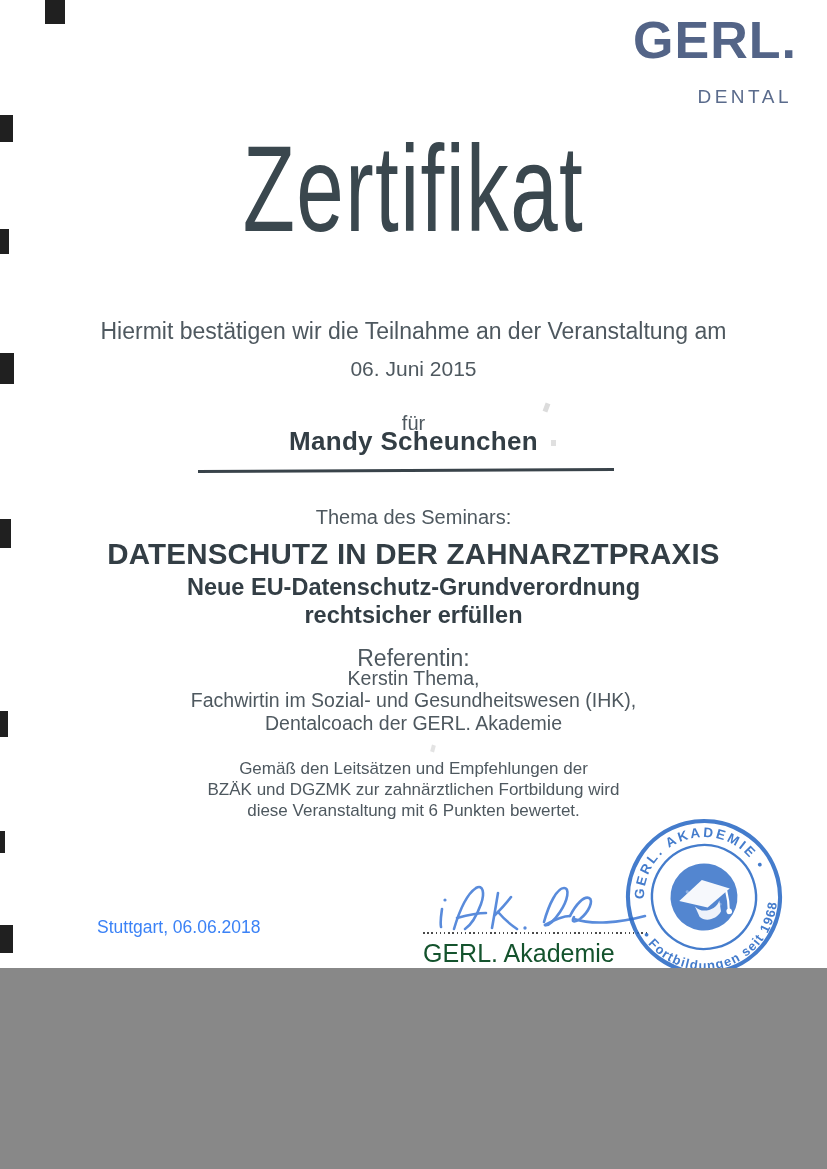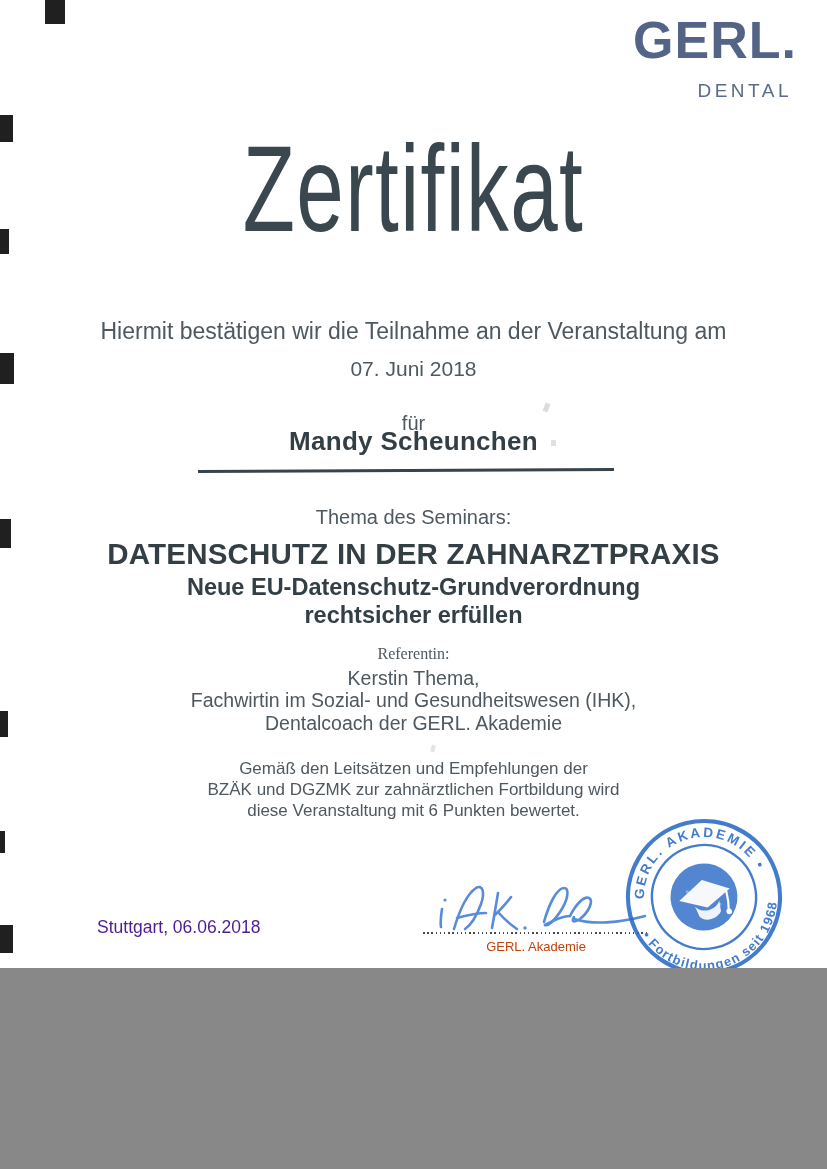--- a/index.html
+++ b/index.html
@@ -12,21 +12,21 @@
   .body-text{color:#4e585f;}
   .dark{color:#333e45;}
   .bold{font-weight:700;}
   .title{
     position:absolute;top:128px;left:0;width:100%;text-align:center;
     font-size:122px;font-weight:300;line-height:1;color:#3a474e;
     letter-spacing:2px;transform:scaleX(.70);transform-origin:50% 50%;
   }
   .logo{position:absolute;top:14px;right:30px;text-align:right;}
   .logo-brand{font-size:52px;font-weight:800;line-height:1;color:#536487;letter-spacing:1px;}
-  .logo-sub{font-size:19px;letter-spacing:3.5px;color:#5a6b8c;margin-top:14px;margin-right:5px;}
+  .logo-sub{font-size:19px;letter-spacing:3.5px;color:#5a6b8c;margin-top:20px;margin-right:5px;}
   .rule{position:absolute;background:#39434a;}
   .dotline{
     position:absolute;height:2px;
     background:repeating-linear-gradient(90deg,#4a4a4a 0 1.5px,transparent 1.5px 4.2px);
   }
   .scan-mark{position:absolute;background:#202020;}
   .speck{position:absolute;}
   svg text{font-family:"Liberation Sans",sans-serif;}
 </style>
 </head>
@@ -48,60 +48,60 @@
   <div class="speck" style="left:431px;top:745px;width:4px;height:7px;background:#e3e3e3;transform:rotate(15deg);"></div>
 
   <div class="logo">
     <div class="logo-brand">GERL.</div>
     <div class="logo-sub">DENTAL</div>
   </div>
 
   <div class="title">Zertifikat</div>
 
   <div class="abs body-text" style="top:318px;font-size:23px;">Hiermit bestätigen wir die Teilnahme an der Veranstaltung am</div>
-  <div class="abs body-text" style="top:357px;font-size:21px;">07. Juni 2018</div>
+  <div class="abs body-text" style="top:357px;font-size:21px;">06. Juni 2015</div>
   <div class="abs body-text" style="top:412px;font-size:20px;">für</div>
   <div class="abs dark bold" style="top:427px;font-size:26px;letter-spacing:.3px;text-align:center;">Mandy Scheunchen</div>
   <div class="rule" style="top:469px;left:198px;width:416px;height:2.5px;transform:rotate(-.3deg);"></div>
 
   <div class="abs body-text" style="top:506px;font-size:20px;">Thema des Seminars:</div>
   <div class="abs dark bold" style="top:537px;font-size:29.5px;letter-spacing:.2px;">DATENSCHUTZ IN DER ZAHNARZTPRAXIS</div>
   <div class="abs dark bold" style="top:574px;font-size:23.5px;">Neue EU-Datenschutz-Grundverordnung</div>
   <div class="abs dark bold" style="top:602px;font-size:23.5px;">rechtsicher erfüllen</div>
 
-  <div class="abs body-text" style="top:645px;font-size:16px;font-family:Liberation Serif, serif;">Referentin:</div>
+  <div class="abs body-text" style="top:645px;font-size:23px;">Referentin:</div>
   <div class="abs body-text" style="top:667px;font-size:19.5px;">Kerstin Thema,</div>
   <div class="abs body-text" style="top:689px;font-size:19.5px;">Fachwirtin im Sozial- und Gesundheitswesen (IHK),</div>
   <div class="abs body-text" style="top:712px;font-size:19.5px;">Dentalcoach der GERL. Akademie</div>
 
   <div class="abs body-text" style="top:759px;font-size:17px;">Gemäß den Leitsätzen und Empfehlungen der</div>
   <div class="abs body-text" style="top:780px;font-size:17px;">BZÄK und DGZMK zur zahnärztlichen Fortbildung wird</div>
   <div class="abs body-text" style="top:801px;font-size:17px;">diese Veranstaltung mit 6 Punkten bewertet.</div>
 
-  <div style="position:absolute;left:97px;top:917px;font-size:17.5px;color:#4c1d95;">Stuttgart, 06.06.2018</div>
+  <div style="position:absolute;left:97px;top:917px;font-size:17.5px;color:#3b82f6;">Stuttgart, 06.06.2018</div>
 
   <svg style="position:absolute;left:424px;top:876px;" width="228" height="64" viewBox="0 0 228 64">
     <g fill="none" stroke="#4b82d9" stroke-width="2.6" stroke-linecap="round" stroke-linejoin="round" opacity=".92">
       <path d="M 18,33 C 17,40 16,46 17,51"></path>
       <circle cx="21" cy="24" r="1.6" fill="#4b82d9" stroke="none"></circle>
       <path d="M 30,53 C 35,36 43,18 52,12 C 59,8 61,17 57,28 C 53,39 47,49 41,53"></path>
       <path d="M 33,42 C 44,39 54,37 62,37"></path>
       <path d="M 74,17 C 72,29 70,41 68,52"></path>
       <path d="M 87,21 C 81,29 76,34 71,39"></path>
       <path d="M 74,36 C 80,43 87,49 93,53"></path>
       <circle cx="101" cy="52" r="1.7" fill="#4b82d9" stroke="none"></circle>
       <path d="M 120,46 C 125,28 133,12 140,12 C 146,12 144,24 136,36 C 130,45 124,50 121,49"></path>
       <path d="M 121,49 C 130,44 138,40 146,40"></path>
       <path d="M 146,40 C 152,28 160,20 165,22 C 170,24 165,36 156,43 C 150,47 147,46 150,41"></path>
       <path d="M 150,43 C 168,49 195,47 221,40"></path>
     </g>
   </svg>
 
   <div class="dotline" style="left:423px;top:932px;width:226px;"></div>
-  <div style="position:absolute;left:423px;top:939px;width:226px;text-align:center;font-size:13px;color:#c2410c;">GERL. Akademie</div>
+  <div style="position:absolute;left:423px;top:939px;width:226px;text-align:left;font-size:25px;color:#14532d;">GERL. Akademie</div>
 
   <svg style="position:absolute;left:623px;top:816px;" width="162" height="162" viewBox="0 0 162 162">
     <g transform="rotate(-14 81 81)" opacity=".88">
       <circle cx="81" cy="81" r="76" fill="none" stroke="#2b6ac5" stroke-width="4.2"></circle>
       <circle cx="81" cy="81" r="52" fill="none" stroke="#2b6ac5" stroke-width="2.4"></circle>
       <circle cx="81" cy="81" r="33.5" fill="#2b6ac5" opacity=".92"></circle>
 
       <g>
         <path d="M 56,79 L 83,64 L 108,79 L 82,92 Z" fill="#ffffff" opacity=".95"></path>
         <path d="M 70,88 C 74,97 90,97 95,88 L 94,99 C 88,106 76,106 72,99 Z" fill="#ffffff" opacity=".9"></path>

